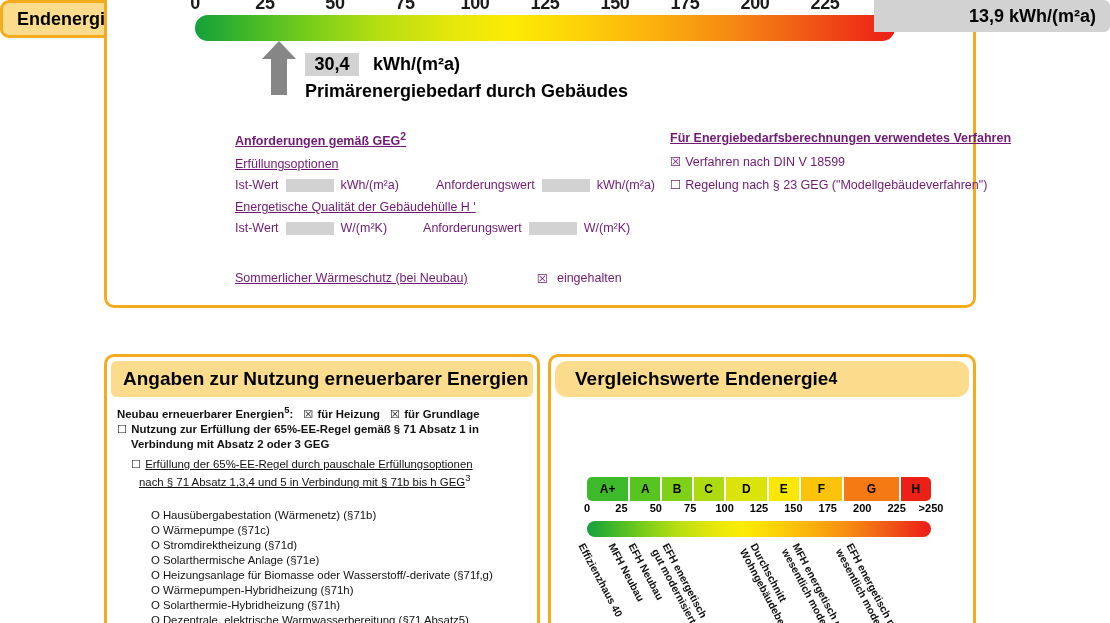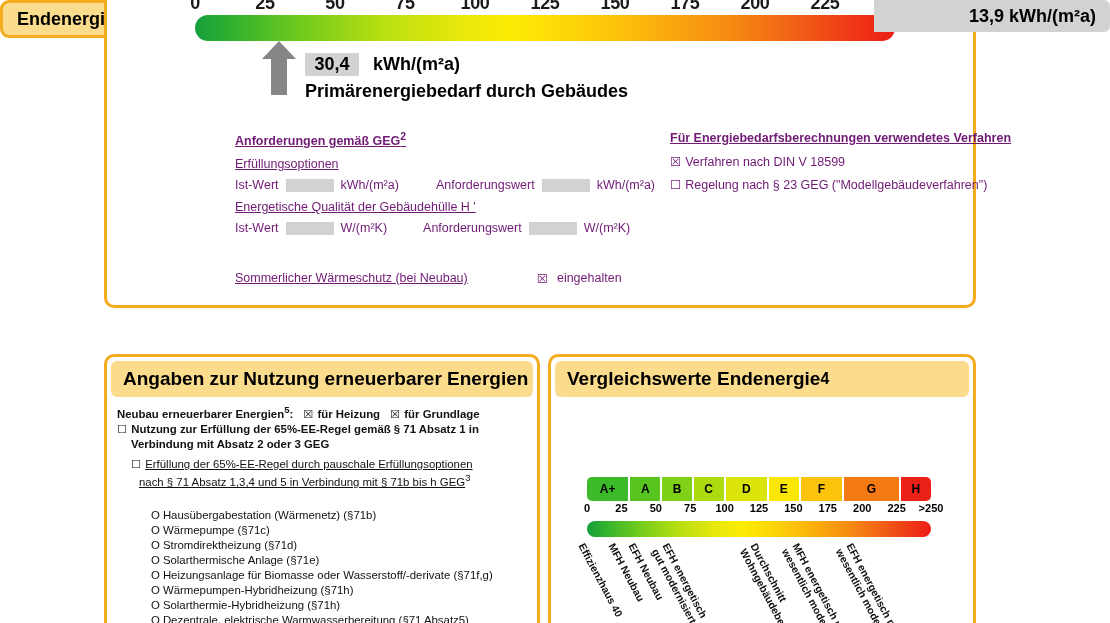--- a/index.html
+++ b/index.html
@@ -219,22 +219,23 @@
   .bullets .o { font-family:"Liberation Sans", sans-serif; margin-right:3px; }
   .ren-last { margin-top: 8px; }
 
   
   #cmp-panel {
     left: 548px; top: 354px;
     width: 428px; height: 290px;
   }
   #cmp-panel .panel-head {
     margin: 4px; height: 36px;
-    padding-left: 12px;
+    padding-left: 20px;
     font-size: 19px;
+    border-radius: 12px;
   }
   #cmp-body { position: relative; height: 240px; }
 
   #class-bar {
     position: absolute;
     left: 36px; top: 76px;
     width: 344px; height: 24px;
     border-radius: 5px;
     overflow: hidden;
     display: flex;

